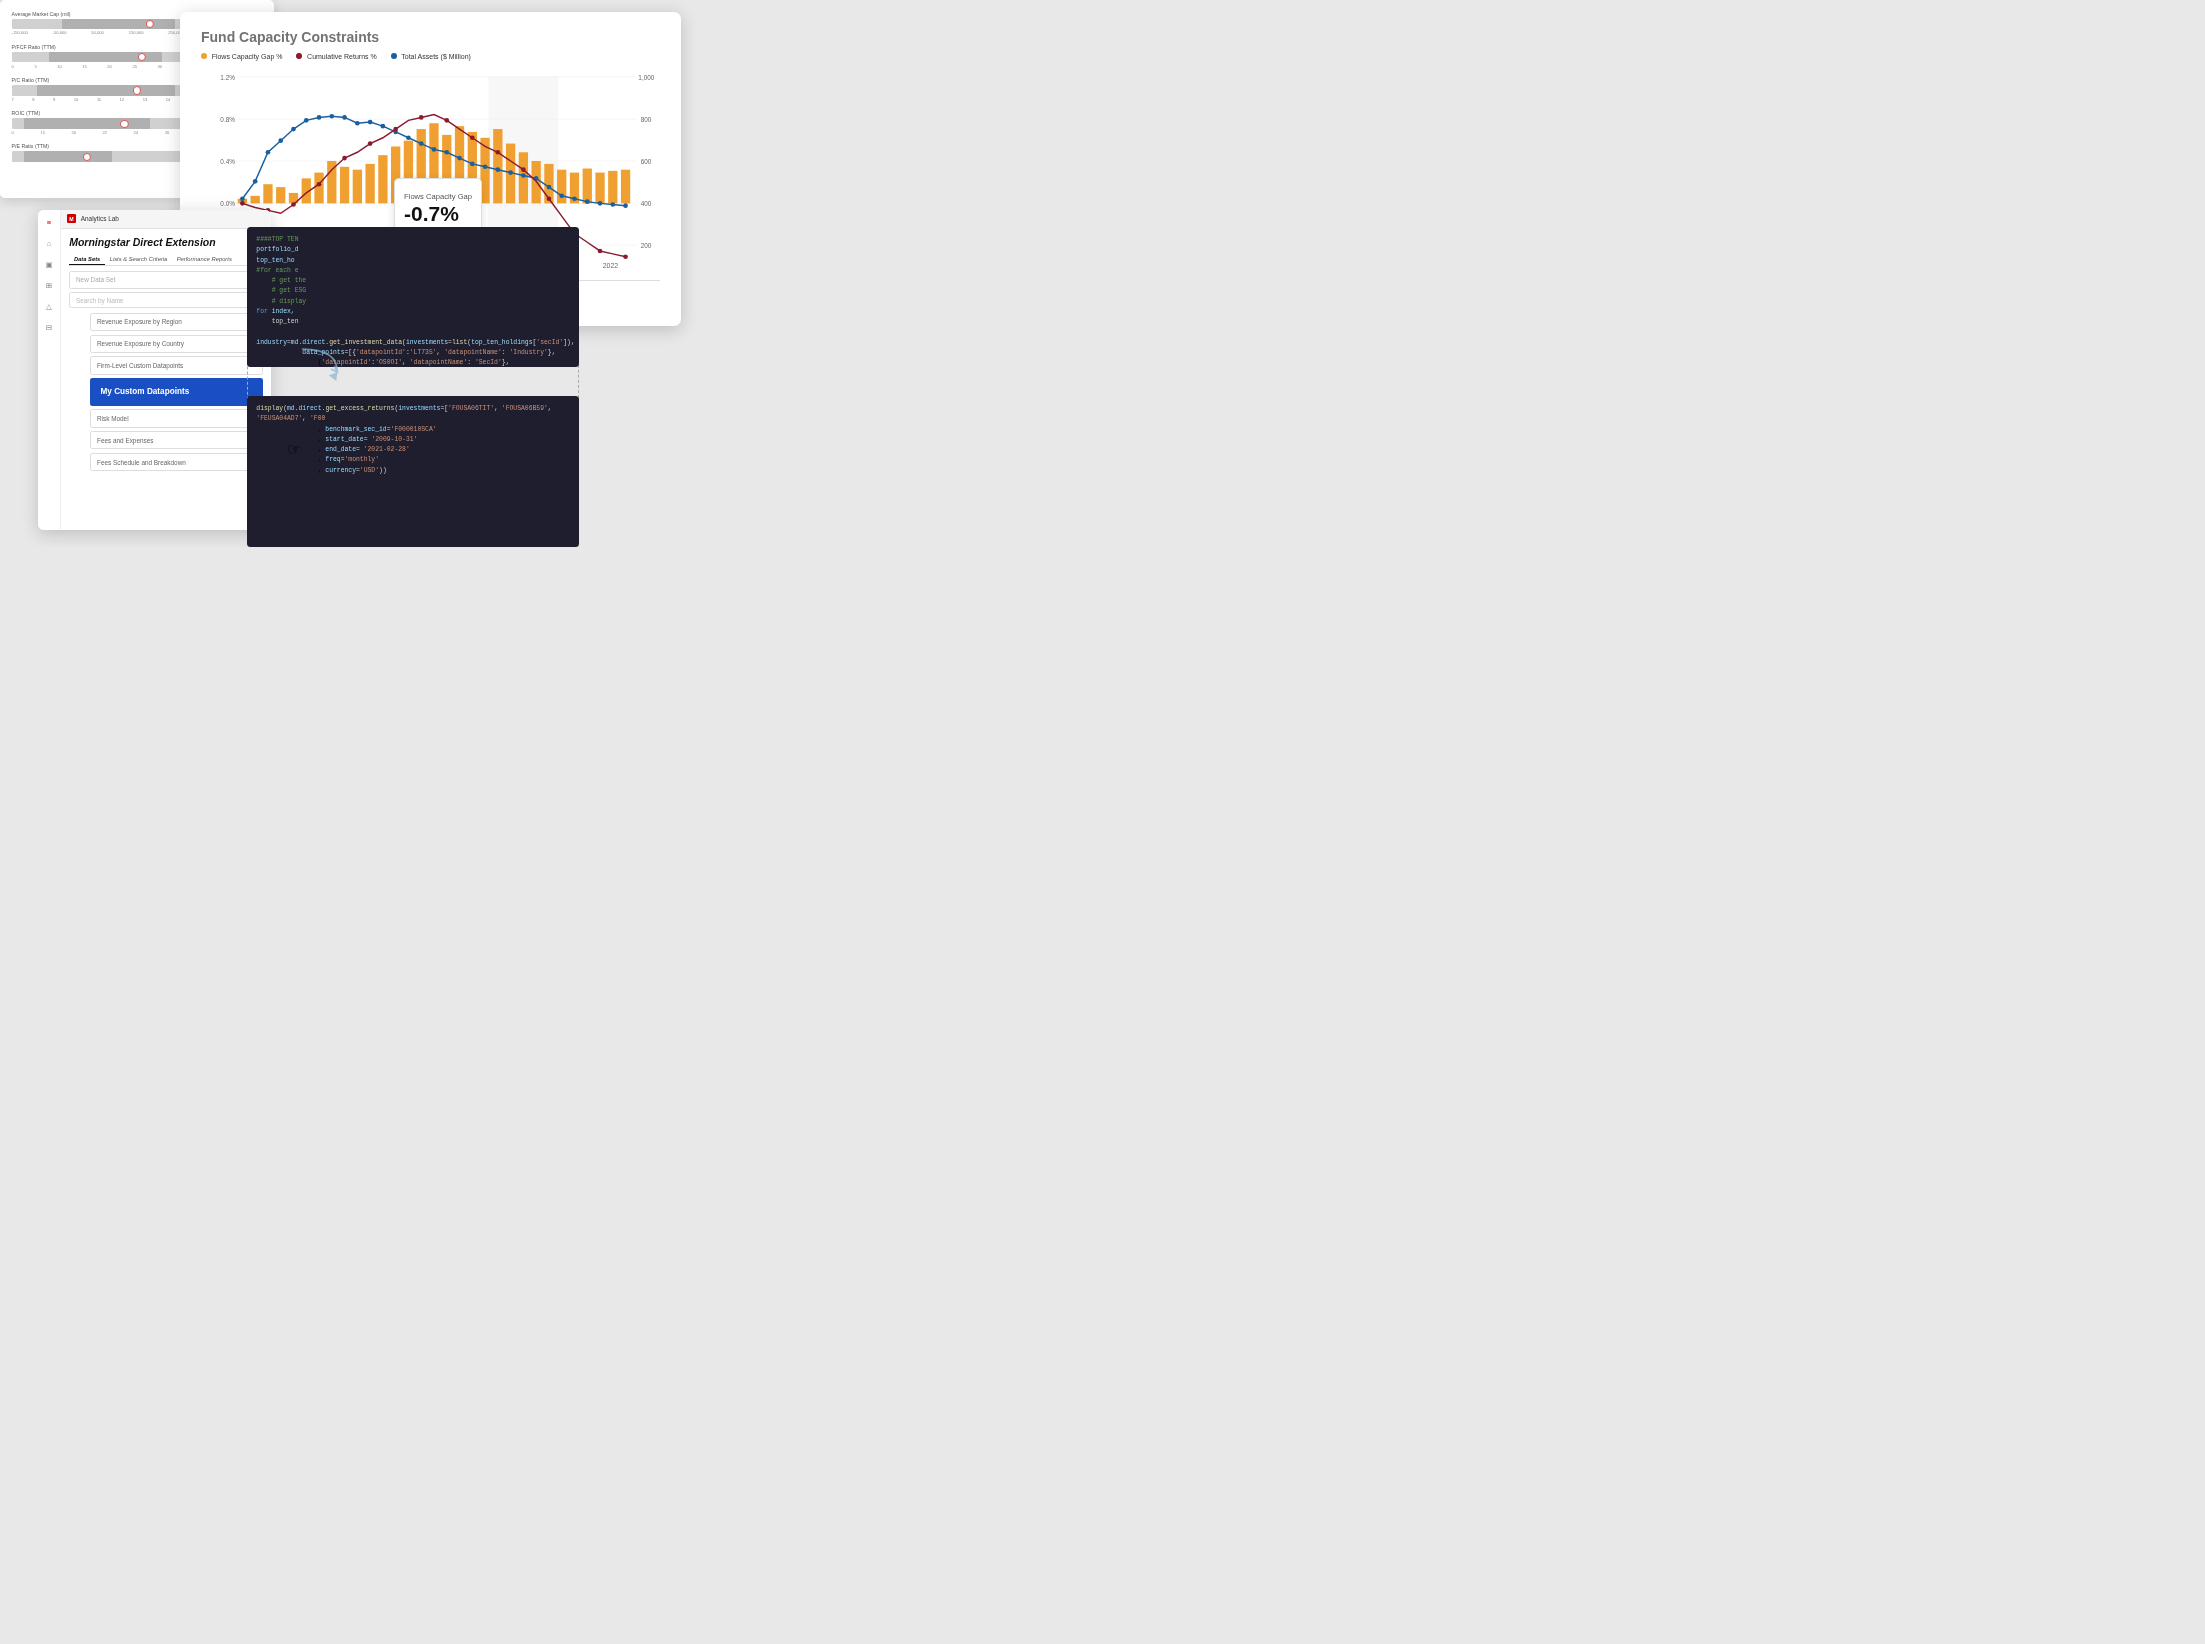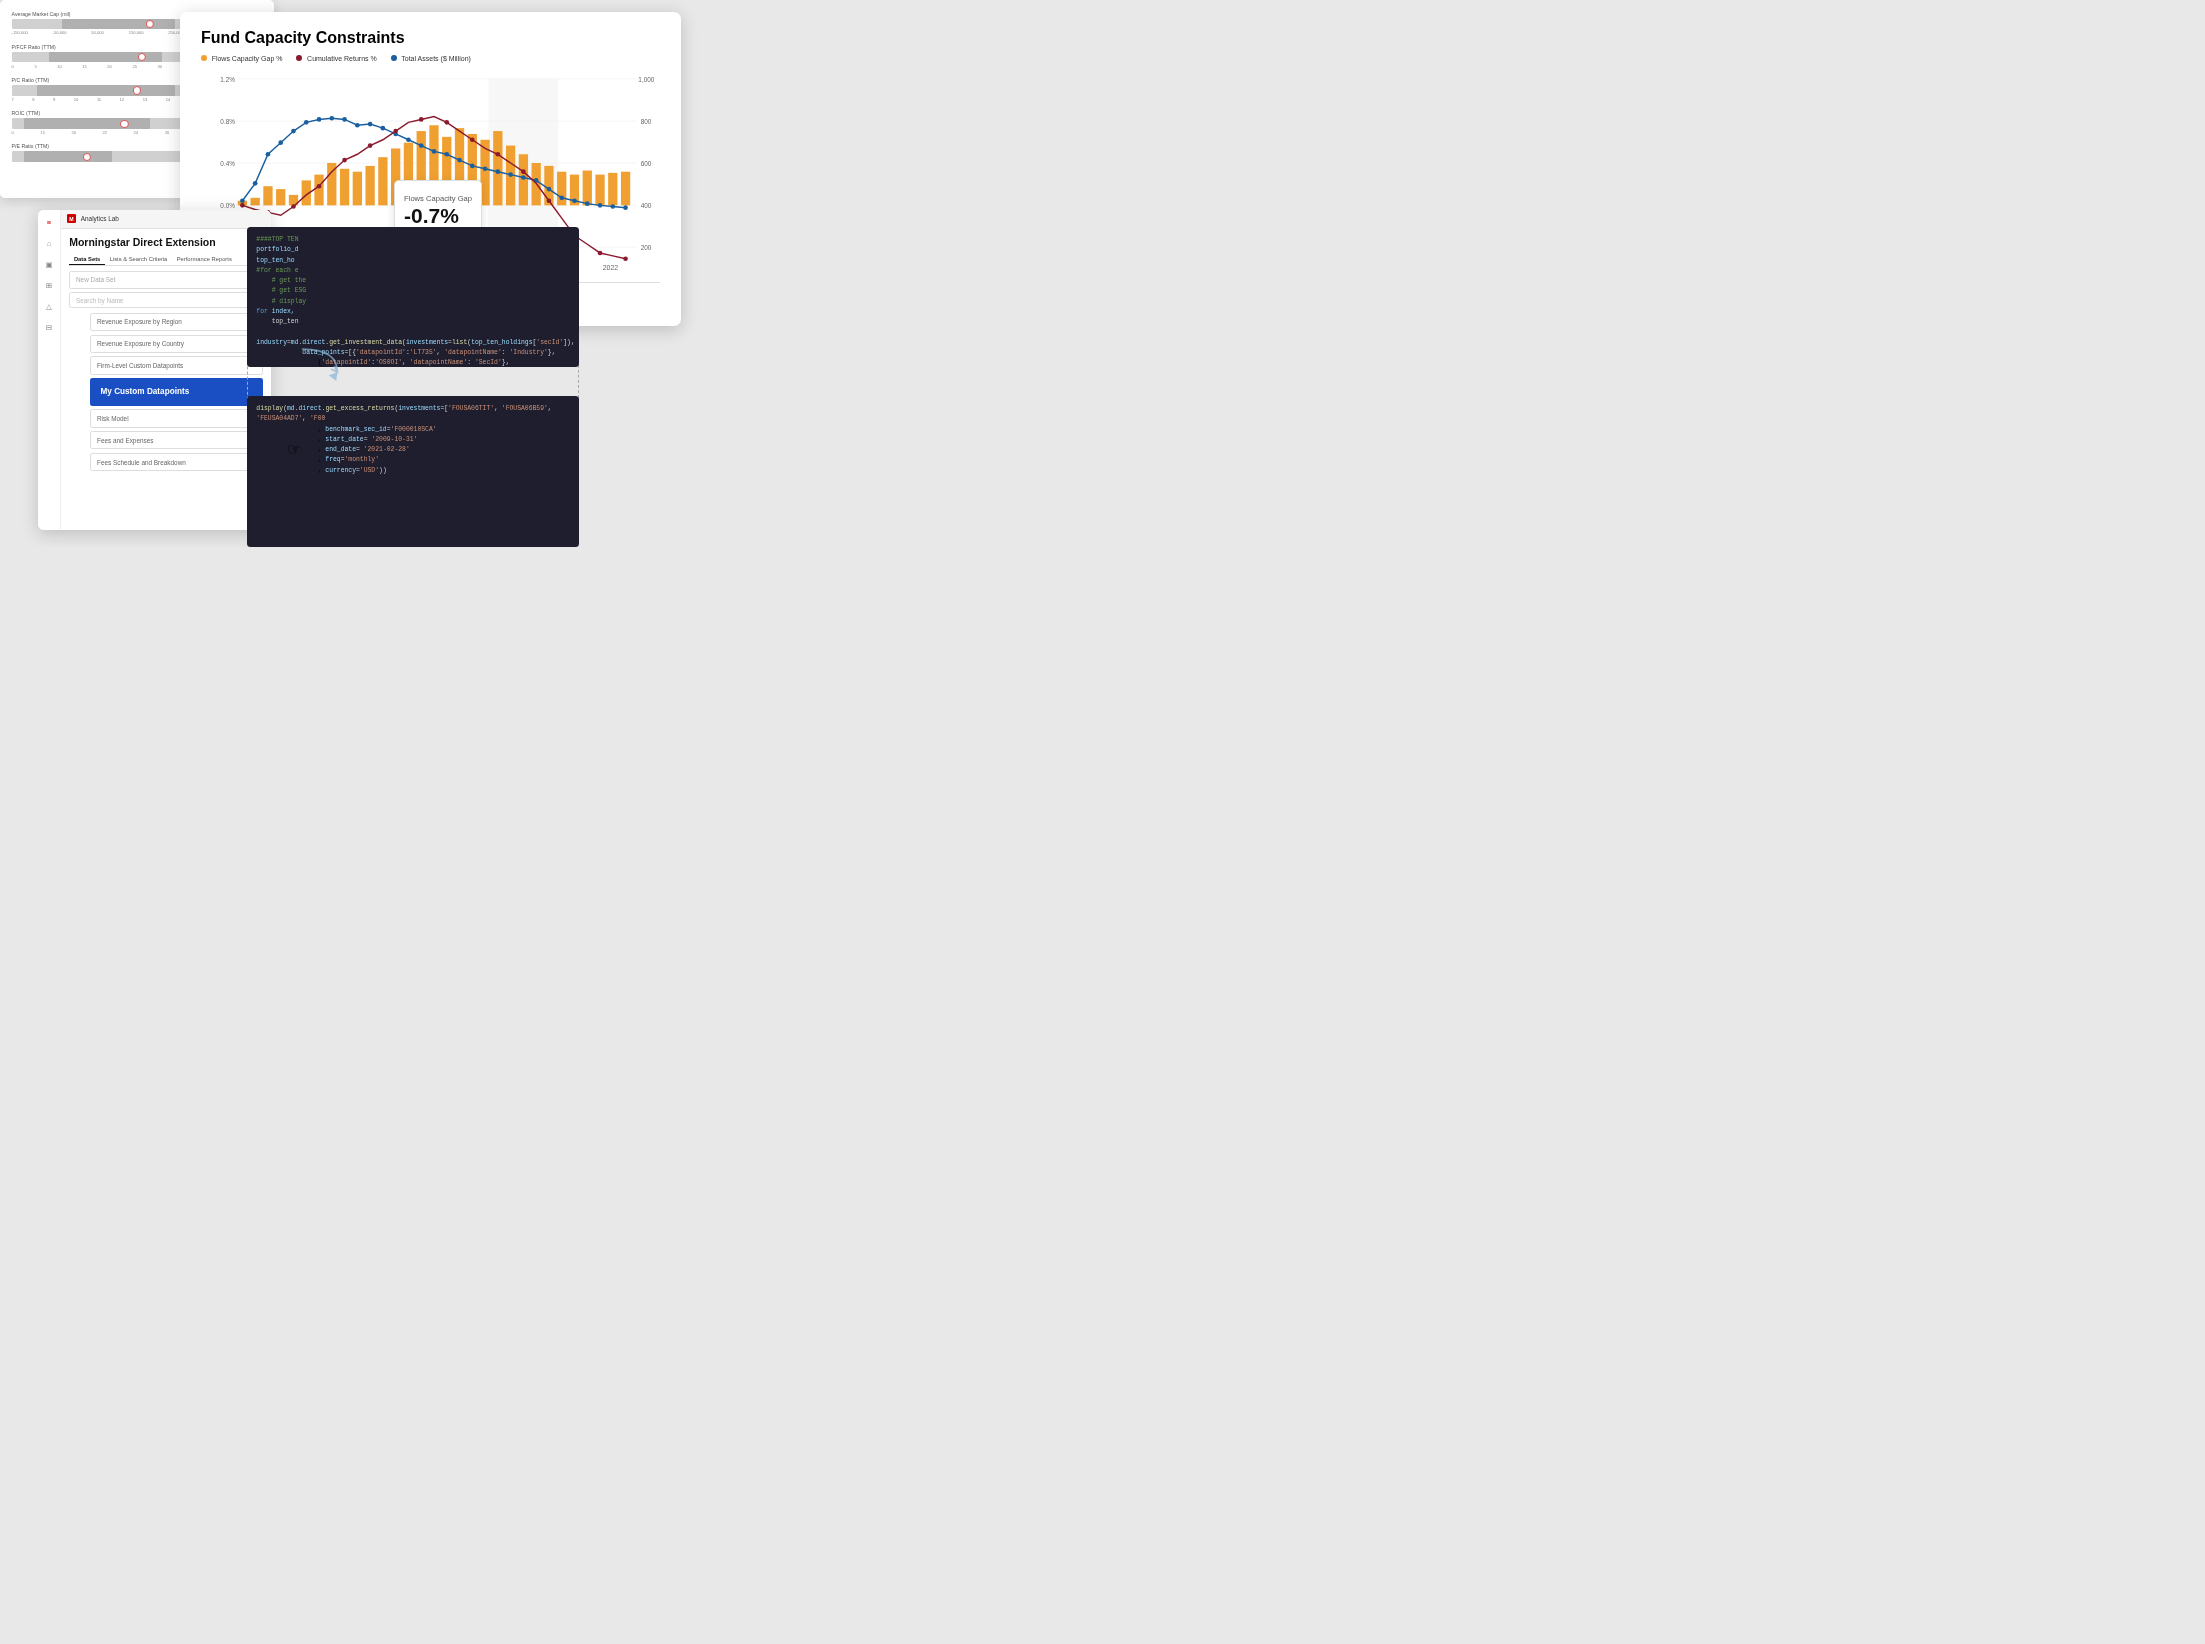--- a/index.html
+++ b/index.html
@@ -65,23 +65,23 @@
       left: 180px;
       width: 501px;
       height: 314px;
       background: #fff;
       border-radius: 7px;
       box-shadow: 0 3.5px 17.5px rgba(0,0,0,0.18);
       padding: 17.5px 21px 11.6px 21px;
       z-index: 2;
     }
     .chart-title {
-      font-size: 16px;
+      font-size: 14px;
       font-weight: 700;
-      color: #000000;
+      color: #737373;
       margin-bottom: 8.2px;
     }
     .chart-legend {
       display: flex;
       gap: 14px;
       margin-bottom: 10.5px;
       font-size: 7px;
       color: #333;
       align-items: center;
     }
@@ -169,21 +169,21 @@
       display: flex;
       align-items: center;
       justify-content: center;
       color: white;
       font-size: 5.2px;
       font-weight: bold;
       flex-shrink: 0;
     }
     .topbar-title { font-size: 6.4px; color: #333; font-weight: 500; }
     .analytics-content { flex: 1; overflow: hidden; display: flex; flex-direction: column; }
-    .content-header { padding: 7px 8.2px 0; }
+    .content-header { padding: 7px 8.2px 0; font-style: italic; }
     .content-title { font-size: 10.5px; font-weight: 700; color: #111; margin-bottom: 5.8px; }
     .tab-bar { display: flex; gap: 0; border-bottom: 0.6px solid #ddd; }
     .tab-item {
       font-size: 5.8px;
       color: #555;
       padding: 2.3px 4.7px;
       cursor: pointer;
       border-bottom: 1.2px solid transparent;
     }
     .tab-item.active { color: #111; border-bottom-color: #111; font-weight: 600; }

